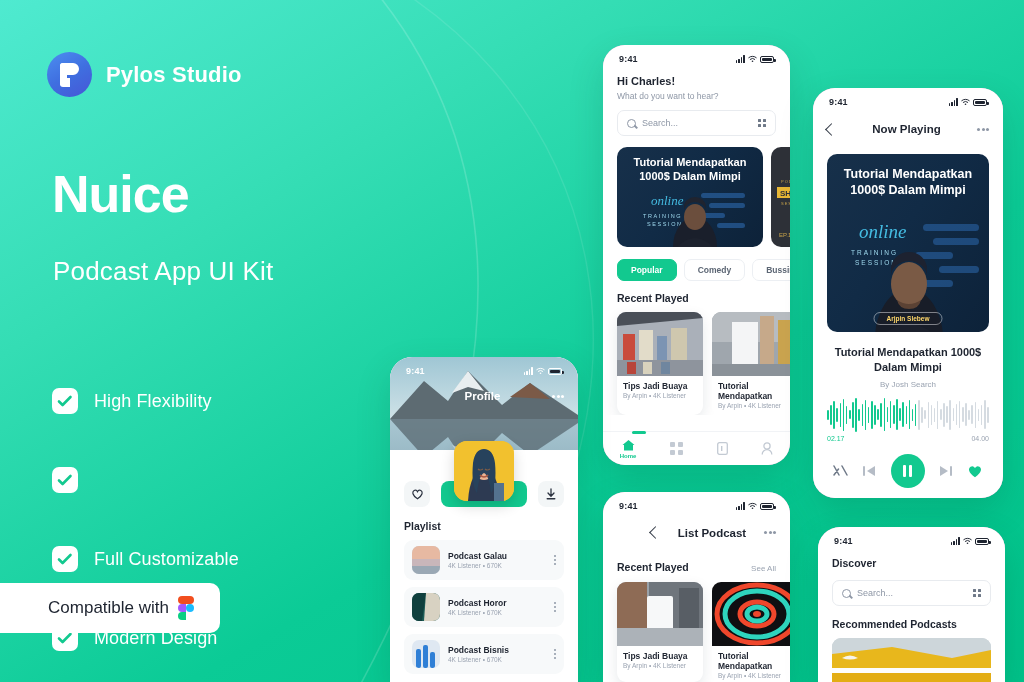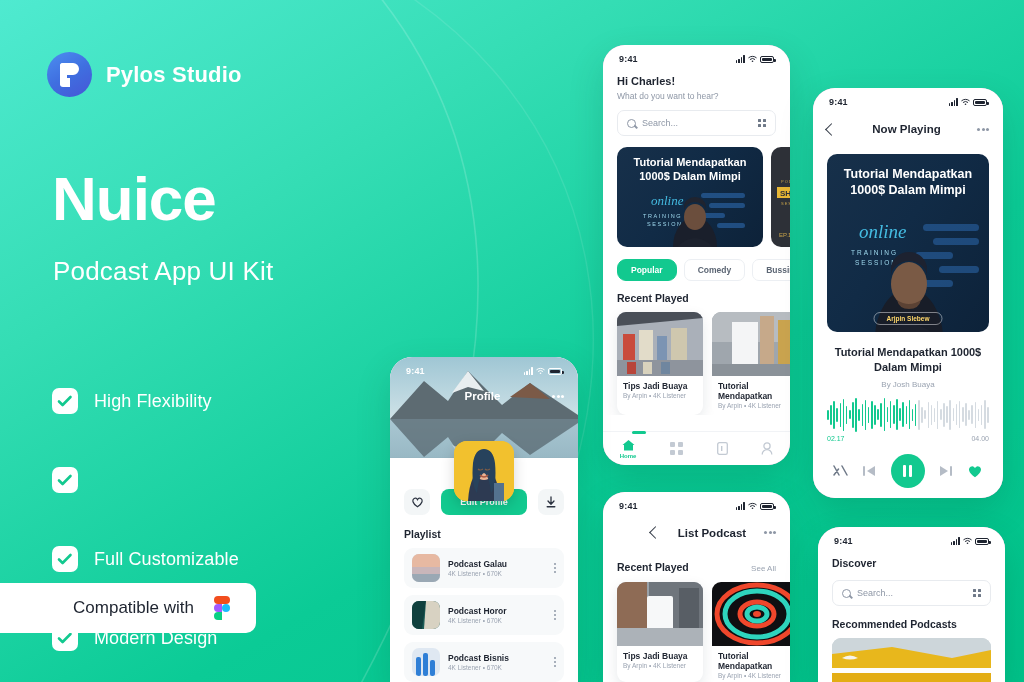--- a/index.html
+++ b/index.html
@@ -18,34 +18,34 @@
   .brand-logo {
     width:45px; height:45px; border-radius:50%;
     background:linear-gradient(150deg,#4d8ef0 0%,#3f6fe0 50%,#4656d6 100%);
     position:relative;
   }
   .brand-logo .p-stem { position:absolute; left:13px; top:11px; width:7px; height:23px; background:#fff; border-radius:3px;}
   .brand-logo .p-bowl { position:absolute; left:13px; top:11px; width:19px; height:12px; background:#fff; border-radius:3px 6px 6px 3px;}
   .brand-logo .p-dot { position:absolute; left:13px; top:26px; width:10px; height:9px; background:#fff; border-radius:2px 0 0 3px;}
   .brand-name { color:#fff; font-size:22px; font-weight:bold; letter-spacing:.2px; }
 
-  .headline { position:absolute; left:52px; top:168px; color:#fff; font-size:62px;
+  .headline { position:absolute; left:52px; top:168px; color:#fff; font-size:52px;
               font-weight:bold; letter-spacing:-1px; line-height:1; }
   .subhead  { position:absolute; left:53px; top:256px; color:#fff; font-size:26px; font-weight:300; letter-spacing:.2px; }
 
   .features { position:absolute; left:52px; top:357px; display:flex; flex-direction:column; gap:22px; }
   .feature { display:flex; align-items:center; gap:16px;margin-top:31px; }
   .chk { width:26px; height:26px; border-radius:7px; background:#fff; position:relative; flex:0 0 auto; }
   .chk svg { position:absolute; left:5px; top:6px; }
   .feature-label { color:#fff; font-size:18px; font-weight:400; letter-spacing:.1px; }
 
   .compat {
-    position:absolute; left:0; top:583px; width:256px; height:50px;
+    position:absolute; left:0; top:583px; width:220px; height:50px;
     background:#fff; border-radius:0 10px 10px 0;
-    display:flex; align-items:center; justify-content:flex-end; gap:20px; padding-right:26px;
+    display:flex; align-items:center; justify-content:flex-end; gap:9px; padding-right:26px;
   }
   .compat-label { color:#1e2430; font-size:17px; }
   .figma { width:16px; height:24px; position:relative; }
   .figma i { position:absolute; width:8px; height:8px; display:block; }
   .figma .f1 { left:8px; top:0;  background:#f24e1e; border-radius:0 4px 4px 0; }
   .figma .f2 { left:0;  top:0;  background:#f24e1e; border-radius:4px 0 0 4px; }
   .figma .f3 { left:0;  top:8px; background:#a259ff; border-radius:4px 0 0 4px; }
   .figma .f4 { left:8px; top:8px; background:#1abcfe; border-radius:50%; }
   .figma .f5 { left:0;  top:16px; background:#0acf83; border-radius:4px 0 0 4px; }
 
@@ -82,21 +82,21 @@
   .search .ph { flex:1; font-size:9px; color:#8e97a6; }
   .filt { display:grid; grid-template-columns:repeat(2,3px); gap:2px; }
   .filt i { width:3px; height:3px; background:#6f7988; display:block; border-radius:.5px;}
 
   .sec-title { font-size:10.5px; font-weight:bold; color:#1e2430; }
   .see-all { font-size:8px; color:#9aa3b1; }
 
   .chips { display:flex; gap:7px; padding:0 14px; }
   .chip { height:22px; padding:0 13px; border-radius:7px; display:flex; align-items:center;
           font-size:8.5px; font-weight:bold; color:#5c6674; background:#fff; border:1px solid #eceff3; white-space:nowrap;}
-  .chip.on { background:#12c98f; color:#fff; border-color:#12c98f;border-radius:9px; }
+  .chip.on { background:#12c98f; color:#fff; border-color:#12c98f; }
 
   .bigcard { border-radius:10px; overflow:hidden; position:relative; }
   .bigcard .bc-title { position:absolute; left:0; right:0; top:9px; text-align:center;
       color:#fff; font-size:11px; font-weight:bold; line-height:1.25; padding:0 8px; }
   .photo { position:relative; overflow:hidden; }
 
   .mini { width:86px; flex:0 0 auto; background:#fff; border-radius:9px; overflow:hidden; }
   .mini .mt { font-size:8.5px; font-weight:bold; color:#1e2430; padding:5px 6px 1px; }
   .mini .ms { font-size:6.5px; color:#9aa3b1; padding:0 6px 6px; }
 
@@ -384,21 +384,21 @@
         <ellipse cx="82" cy="130" rx="18" ry="22" fill="#7a5a45"></ellipse>
         <path d="M64 122 a18 15 0 0 1 36 0 l0 -7 a18 17 0 0 0 -36 0 z" fill="#1d2230"></path>
         <path d="M70 146 q12 8 24 0 q-2 9 -12 9 q-10 0 -12 -9z" fill="#5b4234"></path>
         <path d="M52 185 q30 -30 60 0 z" fill="#1b202c"></path>
       </svg>
       <div class="pill-badge">Arjpin Slebew</div>
     </div>
 
     <div style="padding:13px 18px 0;text-align:center;">
       <div style="font-size:11px;font-weight:bold;color:#1e2430;line-height:1.35;">Tutorial Mendapatkan 1000$ Dalam Mimpi</div>
-      <div style="font-size:8px;color:#9aa3b1;margin-top:5px;">By Josh Buaya</div>
+      <div style="font-size:8px;color:#9aa3b1;margin-top:5px;">By Josh Search</div>
     </div>
 
     <div style="padding:9px 14px 0;">
       <div class="wave" id="np-wave">
           <i style="height: 10px; background: rgb(18, 201, 143);"></i>
           <i style="height: 20px; background: rgb(18, 201, 143);"></i>
           <i style="height: 28px; background: rgb(18, 201, 143);"></i>
           <i style="height: 14px; background: rgb(18, 201, 143);"></i>
           <i style="height: 24px; background: rgb(18, 201, 143);"></i>
           <i style="height: 32px; background: rgb(18, 201, 143);"></i>
@@ -556,21 +556,21 @@
             <path d="M6 1 L6 7.5 M3 5 L6 8.2 L9 5" stroke="#2b3240" stroke-width="1.3" fill="none" stroke-linecap="round"></path>
             <rect x="1.5" y="10" width="9" height="1.6" rx="0.8" fill="#2b3240"></rect>
           </svg>
       </span>
     </div>
 
     <div style="padding:13px 14px 0;">
       <div class="sec-title">Playlist</div>
     </div>
 
-    <div style="display:flex;flex-direction:column;gap:7px;padding:8px 14px 0;">
+    <div style="display:flex;flex-direction:column;gap:7px;padding:8px 14px 8px;">
       <div class="row-item">
         <span class="row-thumb">
           <svg width="28" height="28">
               <rect width="28" height="28" fill="#c6ccd2"></rect>
               <rect width="28" height="13" fill="#e7b9a2"></rect>
               <rect y="13" width="28" height="7" fill="#c9b6ba"></rect>
               <rect y="20" width="28" height="8" fill="#9aa8b4"></rect>
             </svg>
         </span>
         <span style="flex:1;">

